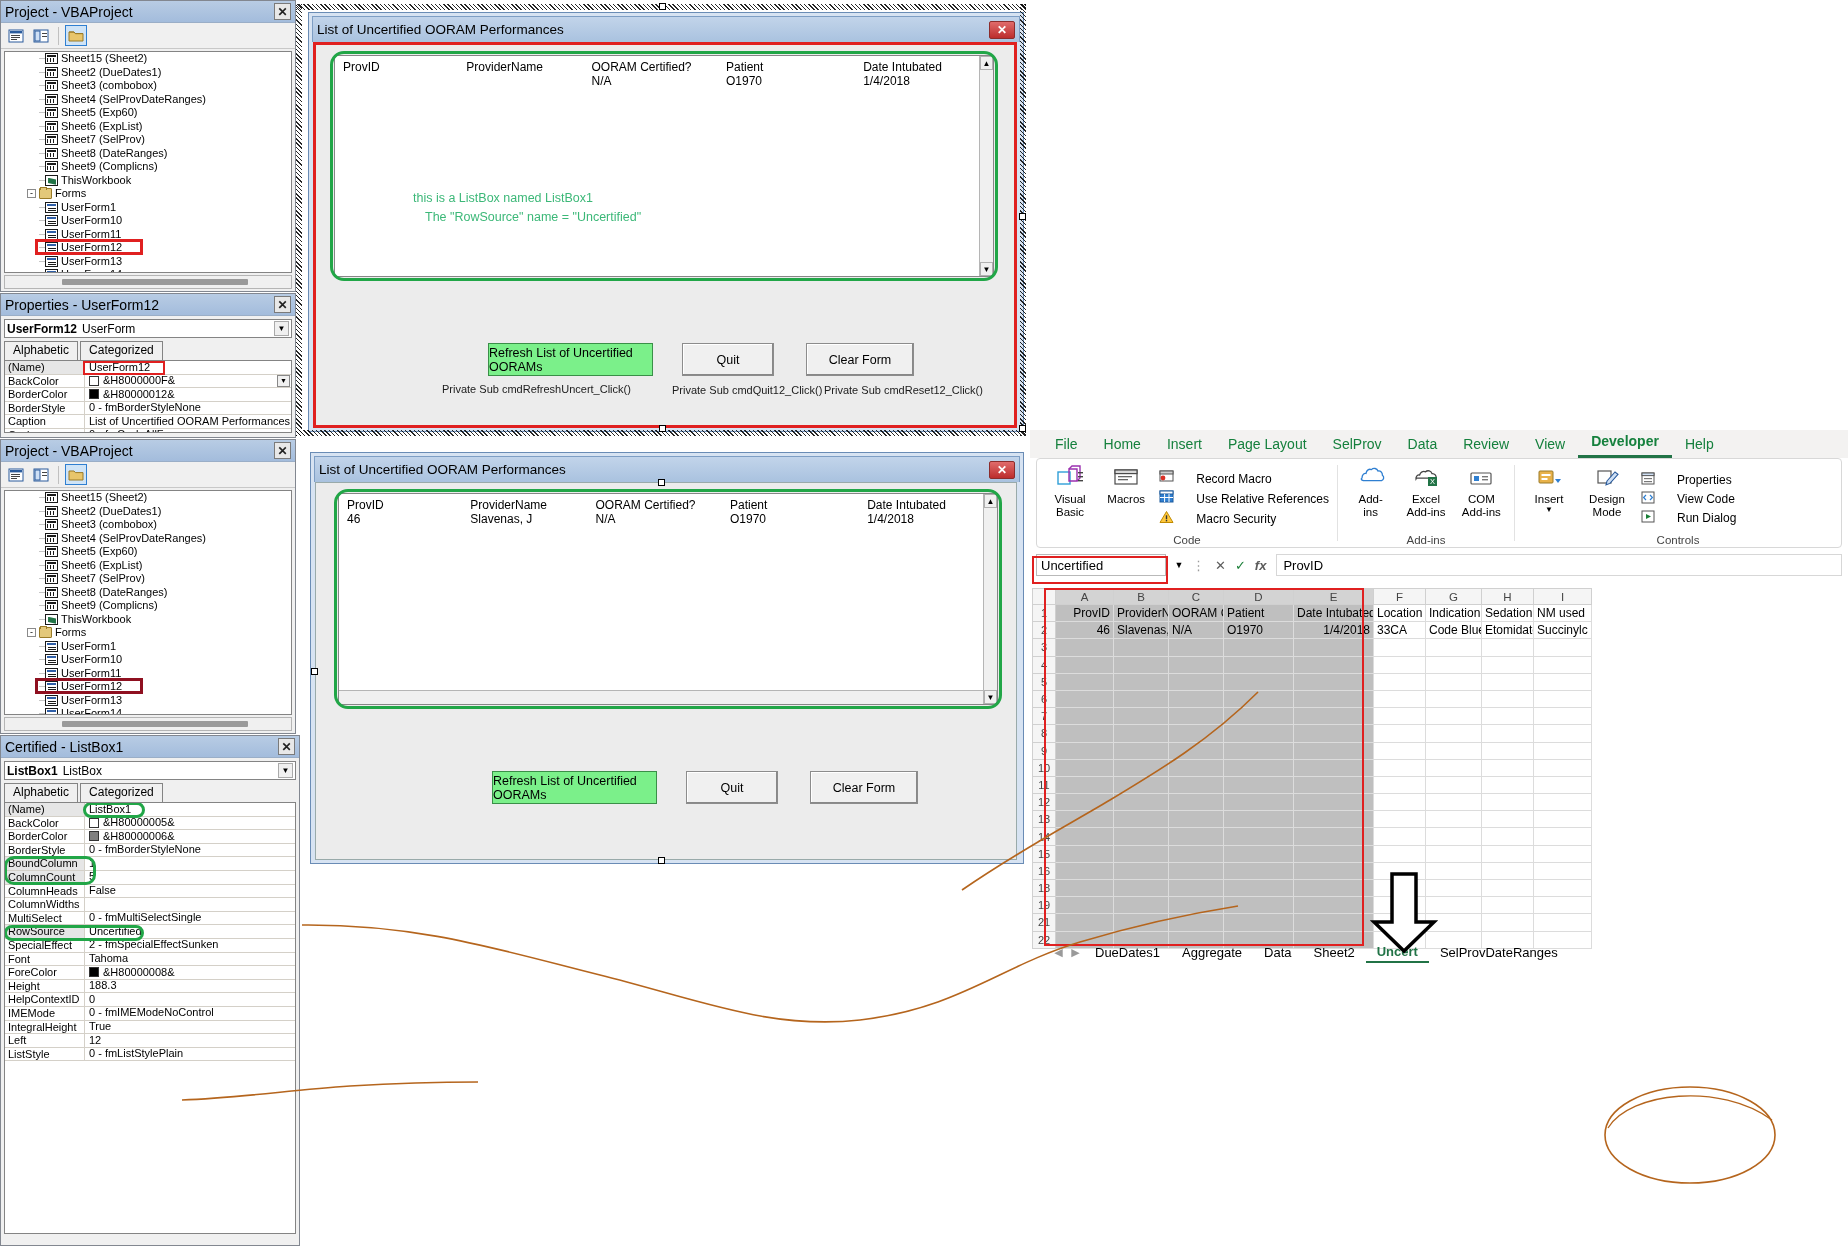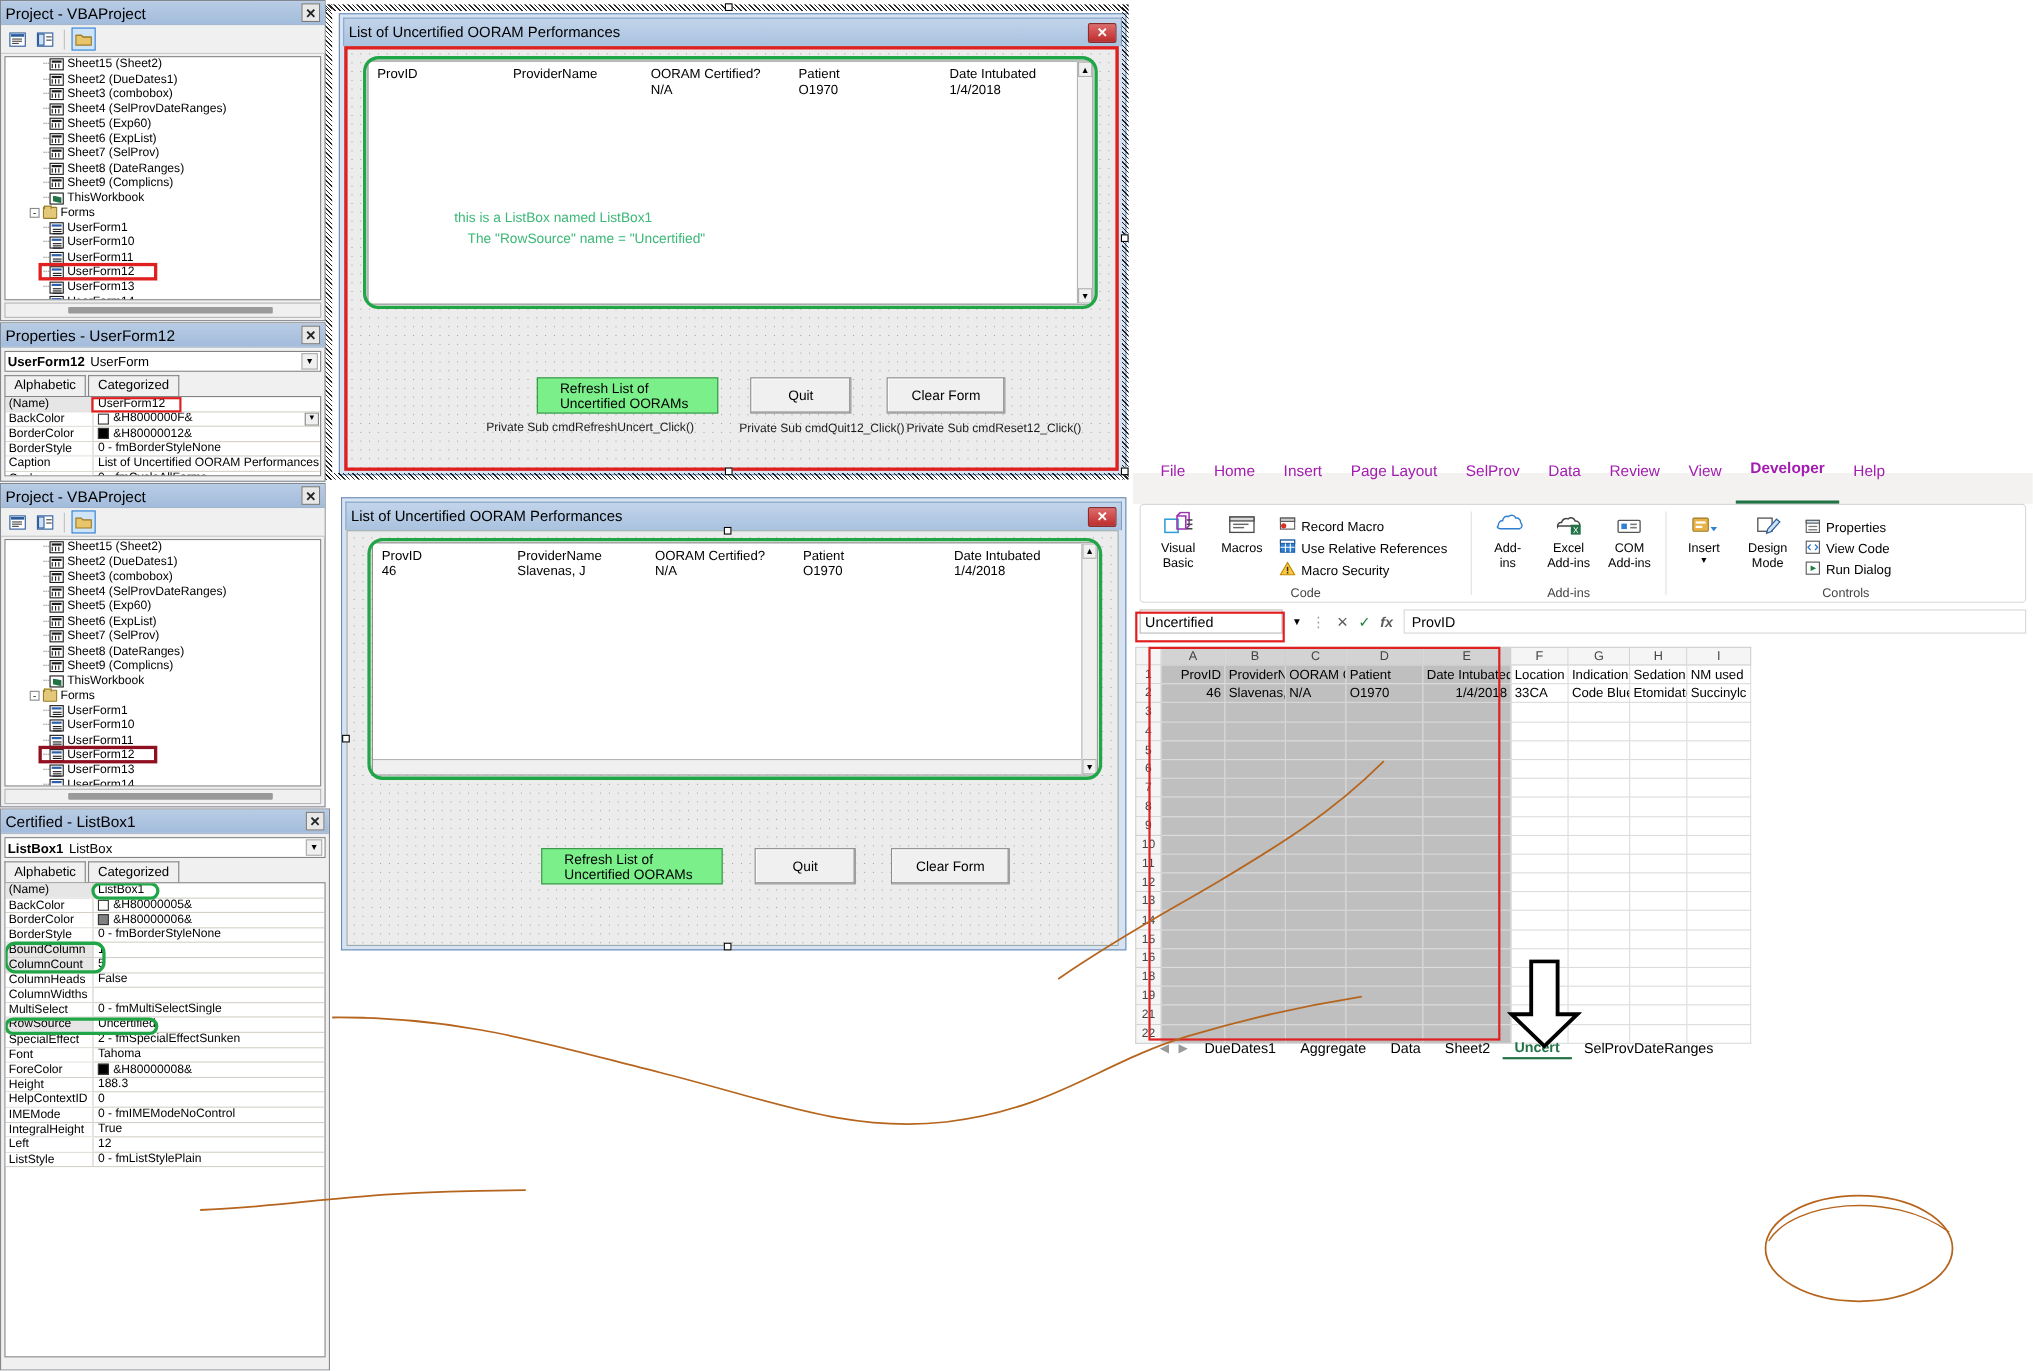--- a/index.html
+++ b/index.html
@@ -125,50 +125,50 @@
                border-left:1px solid #b5b5b5; }
   .lb-sb-btn{position:absolute;left:0;right:0;height:14px;background:#f0f0f0;border:1px solid #b0b0b0;
              display:flex;align-items:center;justify-content:center;font-size:8px;cursor:pointer;}
 
   .uf-btn {
     position:absolute; background:#f0f0f0; border:1px solid #8c8c8c;
     box-shadow: inset -1px -1px 0 #888, inset 1px 1px 0 #fff;
     display:flex;align-items:center;justify-content:center;
     font-size:12.5px; cursor:pointer;
   }
-  .uf-btn.green { background:#7bf08a; border:1px solid #3a8f48; box-shadow:none;padding-left:20px; }
+  .uf-btn.green { background:#7bf08a; border:1px solid #3a8f48; box-shadow:none; }
   .code-note { position:absolute; font-size:11px; color:#1b1b1b; white-space:nowrap; }
 
   .handle { position:absolute; width:7px;height:7px;background:#fff;border:1px solid #000; }
   .hatch {
     position:absolute;
     background-image:
       repeating-linear-gradient(45deg, #000 0 1px, transparent 1px 3px);
     opacity:.85;
   }
 
   
   .xl { position:absolute; background:#fff; }
   .xl-tabs { display:flex; align-items:flex-end; height:28px; font-size:14px;
              padding-left:12px; gap:0; background:#f3f2f1; }
-  .xl-tab { padding:3px 13px 22px 13px; color:#a21caf; cursor:pointer; white-space:nowrap; }
+  .xl-tab { padding:3px 13px 6px 13px; color:#15803d; cursor:pointer; white-space:nowrap; }
   .xl-tab.active { font-weight:bold; border-bottom:3px solid #217346; }
   .xl-ribbon { position:relative; height:90px; background:#fff;
                border:1px solid #d8d8d8; border-radius:4px; margin:0 6px;
                display:flex; }
   .rg { position:relative; padding:4px 8px 0 8px; display:flex; flex-direction:column; }
   .rg-body { display:flex; gap:6px; flex:1; }
   .rg-label { text-align:center; font-size:11.5px; color:#444; padding-bottom:1px; }
   .rg-sep { width:1px; background:#e2e2e2; margin:6px 0; }
   .rbig { width:52px; display:flex;flex-direction:column;align-items:center;
           justify-content:flex-start; font-size:11.5px; text-align:center; line-height:1.15;
           cursor:pointer; }
   .rbig .gi { height:30px; display:flex;align-items:center;justify-content:center; }
   .rsmall-col { display:flex; flex-direction:column; justify-content:center; gap:3px; }
-  .rsmall { display:flex; align-items:center; gap:5px; font-size:12px; cursor:pointer; white-space:nowrap; }
+  .rsmall { display:flex; align-items:center; gap:22px; font-size:12px; cursor:pointer; white-space:nowrap; }
 
   .xl-formulabar { display:flex; align-items:center; height:24px; margin:5px 6px 0 6px; gap:4px; font-size:13px; }
   .namebox { width:130px;height:22px;border:1px solid #b9b9b9;background:#fff;
              display:flex;align-items:center;padding:0 4px; }
   .namebox-arrow{width:18px;height:22px;display:flex;align-items:center;justify-content:center;font-size:9px;}
   .fx-grp { display:flex; align-items:center; gap:9px; padding:0 6px; color:#5c5c5c; }
   .fbar { flex:1; height:22px; border:1px solid #d7d7d7; background:#fff; padding:0 6px;
           display:flex; align-items:center; }
 
   .grid { position:absolute; font-size:12px; }

